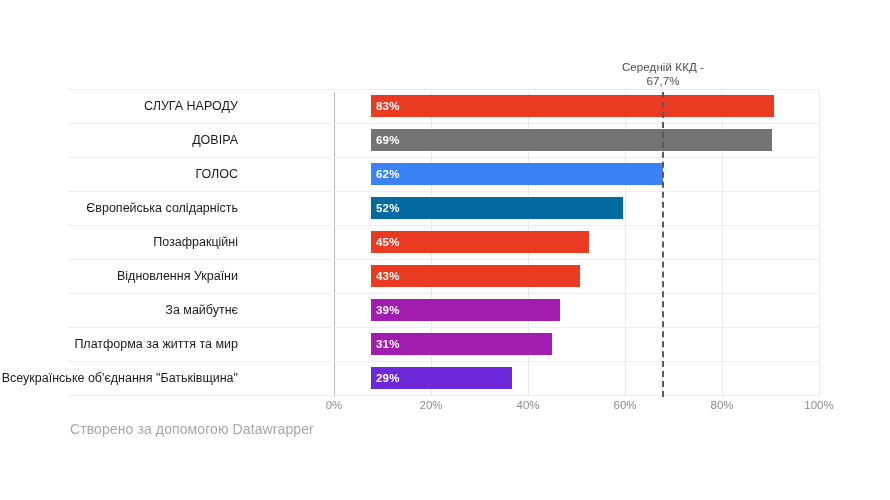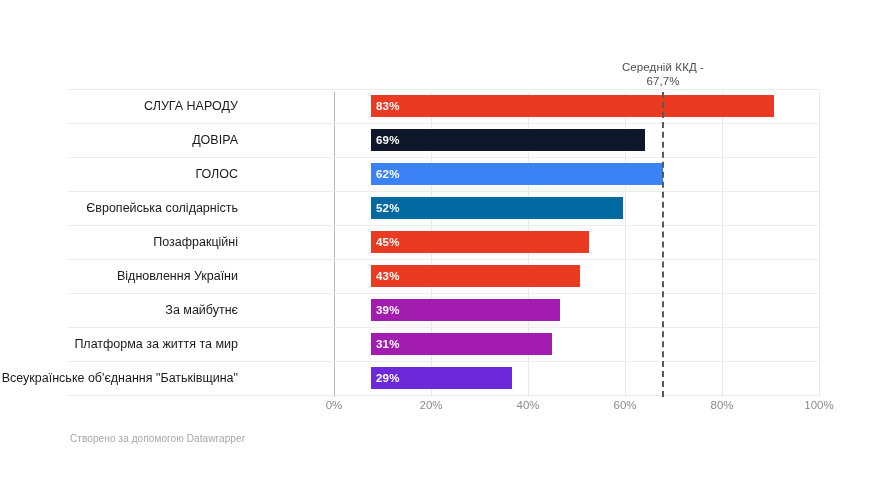--- a/index.html
+++ b/index.html
@@ -122,22 +122,22 @@
     margin-left: -30px;
     text-align: center;
     font-size: 11.5px;
     color: #8c8c8c;
   }
 
   
   .footer {
     position: absolute;
     left: 70px;
-    top: 433px;
-    font-size: 10px;
+    top: 421px;
+    font-size: 14px;
     color: #a6a6a6;
     letter-spacing: .1px;
   }
 </style>
 </head>
 <body>
 
 <div id="chart-root">
 
   <div class="annotation">Середній ККД -
@@ -153,21 +153,21 @@
       <div class="row-sep" style="top: 89px;"></div>
       <div class="row" style="top: 89px;">
         <div class="row-label">СЛУГА НАРОДУ</div>
         <div class="bar" style="width: 402.55px; background: rgb(234, 59, 34);">
           <div class="bar-value">83%</div>
         </div>
       </div>
       <div class="row-sep" style="top: 123px;"></div>
       <div class="row" style="top: 123px;">
         <div class="row-label">ДОВІРА</div>
-        <div class="bar" style="width: 274px; background: #0f172a;">
+        <div class="bar" style="width: 401px; background: #737373;">
           <div class="bar-value">69%</div>
         </div>
       </div>
       <div class="row-sep" style="top: 157px;"></div>
       <div class="row" style="top: 157px;">
         <div class="row-label">ГОЛОС</div>
         <div class="bar" style="width: 292px; background: #3b82f6;">
           <div class="bar-value">62%</div>
         </div>
       </div>

